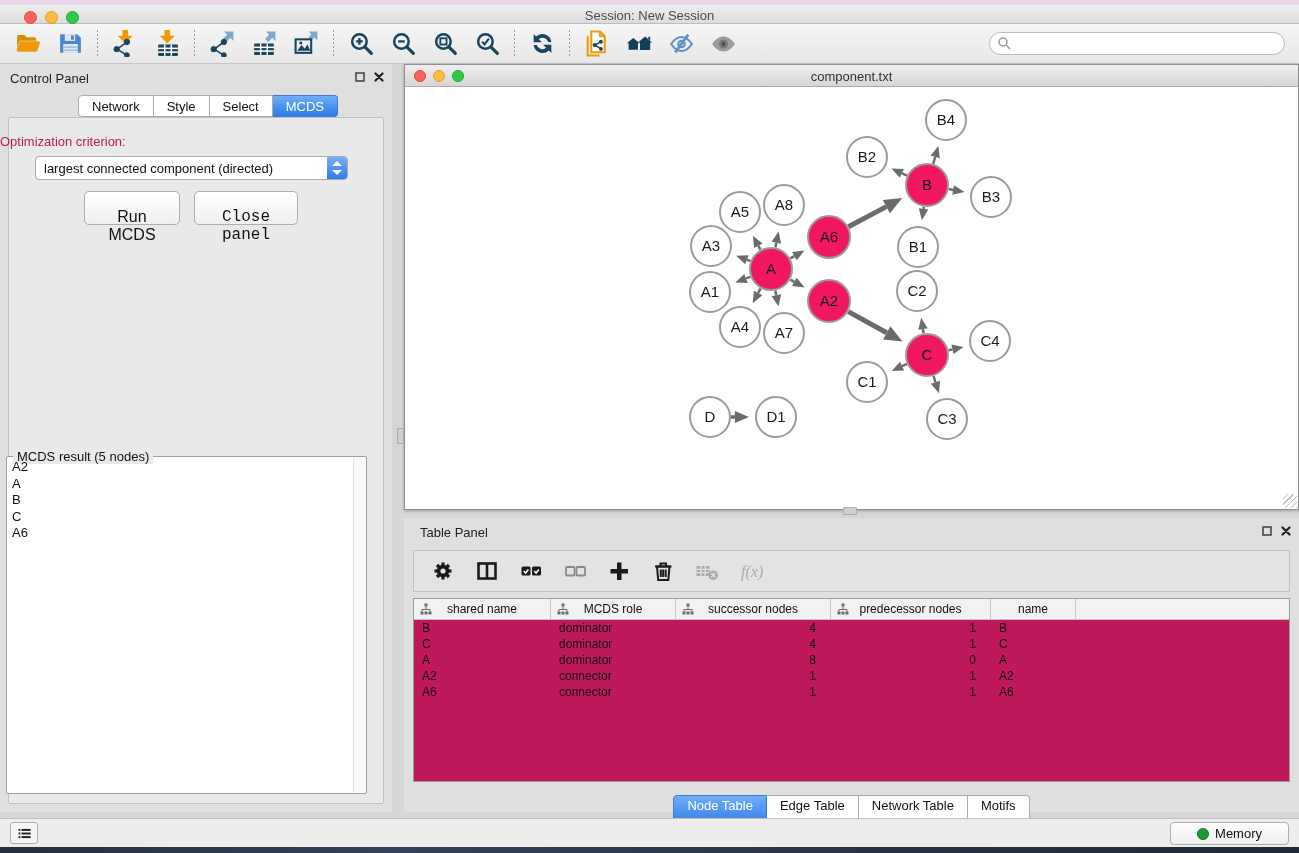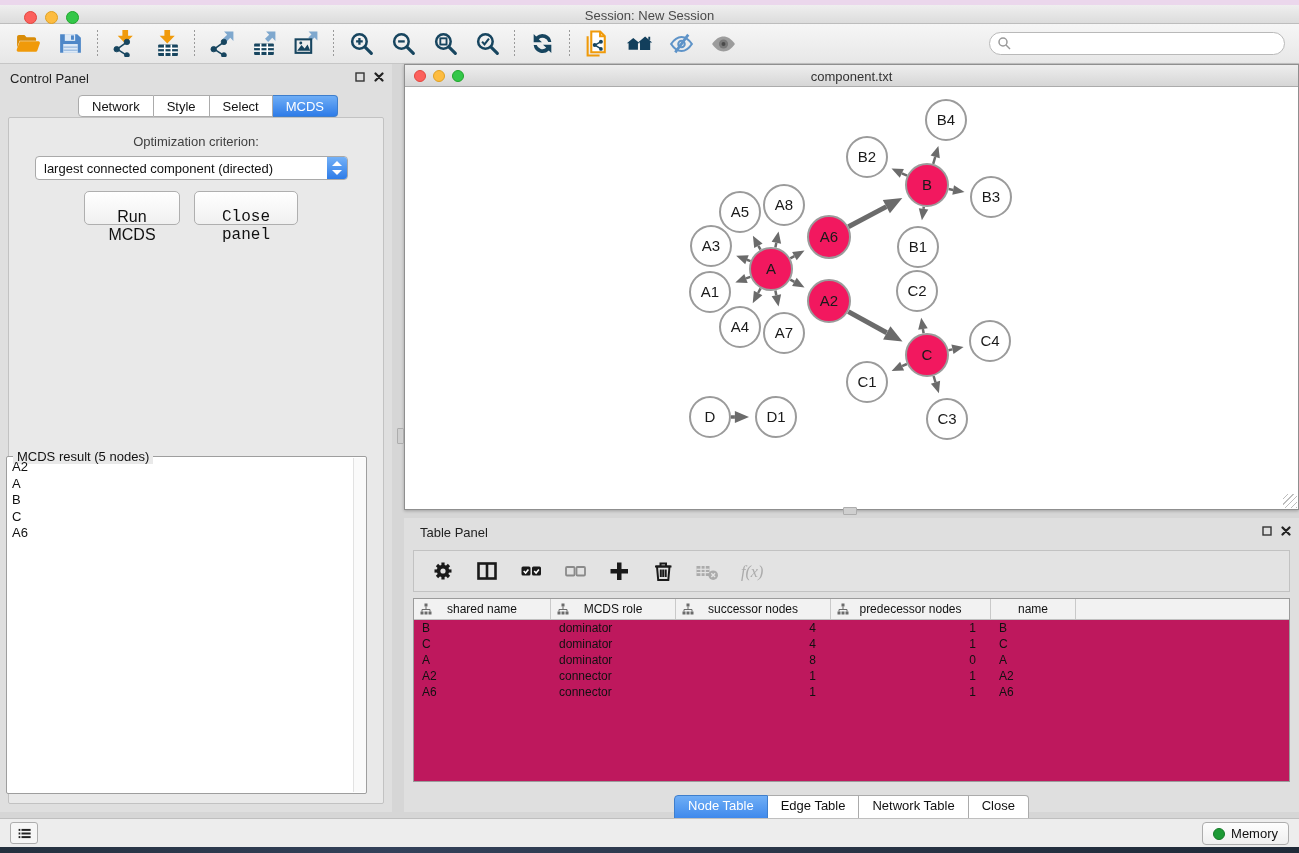--- a/index.html
+++ b/index.html
@@ -48,21 +48,21 @@
   .panel-ctrls { position:absolute; right:8px; top:8px; display:flex; gap:9px; }
   .panel-ctrls span svg { width:10px; height:10px; display:block; }
   .cp-tabs { position:absolute; left:78px; top:31px; display:flex; }
   .seg-tab { height:22px; padding:0 13px; font-size:13px; line-height:21px; color:#111;
       background:#fff; border:1px solid #ABABAB; border-left:none; cursor:default; }
   .seg-tab:first-child { border-left:1px solid #ABABAB; border-radius:4px 0 0 4px; }
   .seg-tab:last-child { border-radius:0 4px 4px 0; }
   .seg-tab.active { background:linear-gradient(#6FAEF6,#2E7CE8); color:#fff; border-color:#3E7ECC; }
   .cp-inner { position:absolute; left:8px; top:53px; width:376px; height:687px;
       background:#E9E9E9; border:1px solid #C2C2C2; border-radius:2px; }
-  .opt-label { position:absolute; left:0; width:100%; top:70px; text-align:center; font-size:13px; color:#404040; }
+  .opt-label { position:absolute; left:0; width:100%; top:70px; font-size:13px; color:#be185d; }
   .dropdown { position:absolute; left:35px; top:92px; width:313px; height:24px; background:#fff;
       border:1px solid #A9A9A9; border-radius:4px; display:flex; align-items:center; }
   .dropdown .dd-text { flex:1; font-size:13px; color:#111; padding-left:8px; white-space:nowrap; overflow:hidden; }
   .dd-stepper { width:20px; height:22px; margin-right:0; border-radius:0 3px 3px 0;
       background:linear-gradient(#74B1F7,#2E7CE8); position:relative; }
   .dd-stepper i { position:absolute; left:5px; width:0; height:0; border-left:5px solid transparent; border-right:5px solid transparent; }
   .dd-stepper i.up { top:4px; border-bottom:5px solid #fff; }
   .dd-stepper i.down { bottom:4px; border-top:5px solid #fff; }
   .cp-btn { position:absolute; height:22px; background:linear-gradient(#FFFFFF,#F0F0F0);
       border:1px solid #AFAFAF; border-radius:5px; font-size:16px; color:#111; padding:16px 14px; cursor:default; }
@@ -114,21 +114,21 @@
   .tp-tabs .seg-tab { height:32px; line-height:20px; }
 
   
   .statusbar { position:absolute; left:0; top:818px; width:1299px; height:29px; background:#EDEDED;
       border-top:1px solid #BFBFBF; }
   .list-btn { position:absolute; left:10px; top:3px; width:28px; height:22px; background:#F6F6F6;
       border:1px solid #ADADAD; border-radius:3px; display:flex; align-items:center; justify-content:center; }
   .list-btn svg { width:17px; height:17px; }
   .memory-btn { position:absolute; right:10px; top:3px; height:23px; background:linear-gradient(#FDFDFD,#EFEFEF);
       border:1px solid #ADADAD; border-radius:4px; display:flex; align-items:center; gap:6px;
-      padding:0 10px; font-size:13px; color:#111; }
+      padding:0 26px; font-size:13px; color:#111; }
   .mem-dot { width:12px; height:12px; border-radius:50%; background:#1C9A35; border:1px solid #157A29; }
 </style>
 </head>
 <body>
 
 <div class="screen">
   <div class="desktop-top"></div>
 
   <div class="titlebar">
     <div class="traffic">
@@ -687,21 +687,21 @@
               <div class="dt-cell right" style="width: 155px;">1</div>
               <div class="dt-cell right" style="width: 160px;">1</div>
               <div class="dt-cell" style="width: 85px;">A6</div>
             </div>
           </div>
       </div>
       <div class="tp-tabs" id="tp-tabs">
           <div class="seg-tab active">Node Table</div>
           <div class="seg-tab">Edge Table</div>
           <div class="seg-tab">Network Table</div>
-          <div class="seg-tab">Close</div>
+          <div class="seg-tab">Motifs</div>
         </div>
     </div>
 
   </div>
 
   <div class="statusbar">
     <div class="list-btn">
       <svg viewBox="0 0 26 26">
           <g fill="#222">
             <rect x="4" y="6" width="2.6" height="3"></rect>

